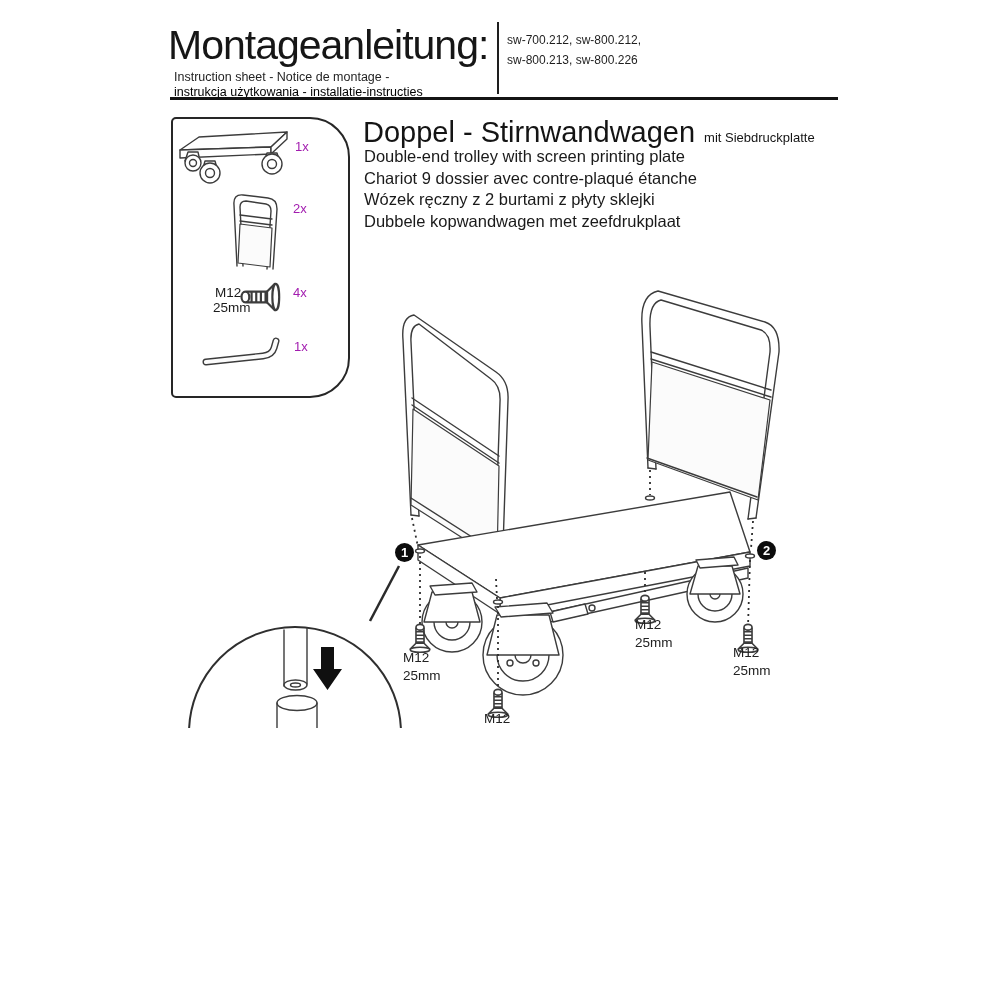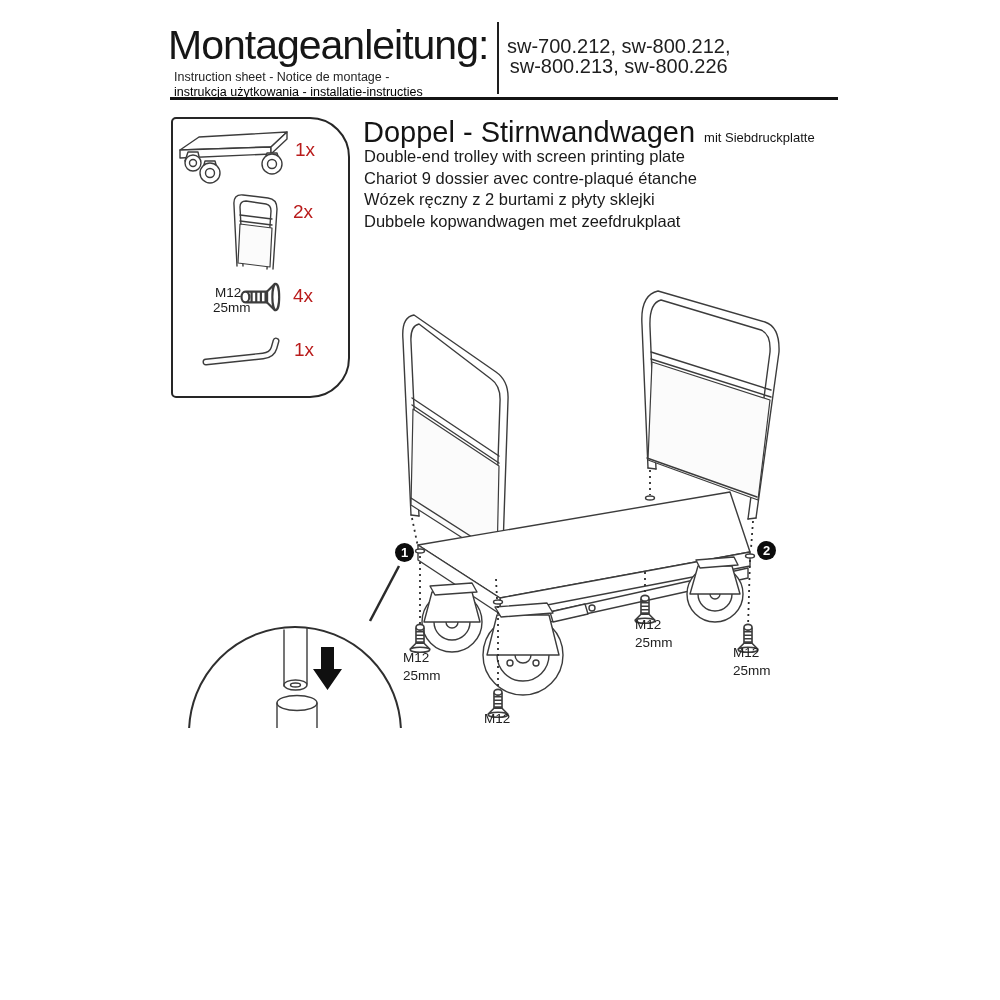--- a/index.html
+++ b/index.html
@@ -7,31 +7,31 @@
     position:relative; width:1000px; height:728px; background:#ffffff;
     font-family:"Liberation Sans", sans-serif; color:#1c1c1c; overflow:hidden;
   }
   .abs { position:absolute; }
 
   
   .hdr-title { left:168px; top:22px; font-size:41px; letter-spacing:-1px; color:#161616; }
   .hdr-sub1  { left:174px; top:70px; font-size:12.5px; color:#242424; }
   .hdr-sub2  { left:174px; top:85px; font-size:12.5px; color:#000000; }
   .hdr-vline { left:497px; top:22px; width:2px; height:72px; background:#1e1e1e; }
-  .hdr-codes { left:507px; top:36px; font-size:20px; line-height:20px; color:#1e1e1e;text-align:center; }
+  .hdr-codes { left:507px; top:30px; font-size:12px; line-height:20px; color:#1e1e1e; }
   .rule { background:#141414; height:3px; }
   .rule-top { left:170px; top:97px; width:668px; }
   .rule-bottom { left:170px; top:876px; width:667px; }
 
   
   .parts-box {
     left:171px; top:117px; width:175px; height:277px;
     border:2px solid #262626; border-radius:5px 40px 40px 5px;
   }
-  .qty { font-size:19px; color:#b91c1c; }
+  .qty { font-size:13px; color:#a21caf; }
   .qty-1 { left:295px; top:139px; }
   .qty-2 { left:293px; top:201px; }
   .qty-4 { left:293px; top:285px; }
   .qty-5 { left:294px; top:339px; }
   .part-screw-size  { left:215px; top:285px; font-size:13.5px; }
   .part-screw-len   { left:213px; top:300px; font-size:13.5px; }
 
   
   .prod-title { left:363px; top:116px; white-space:nowrap; }
   .prod-title-main { font-size:29px; color:#141414; }

